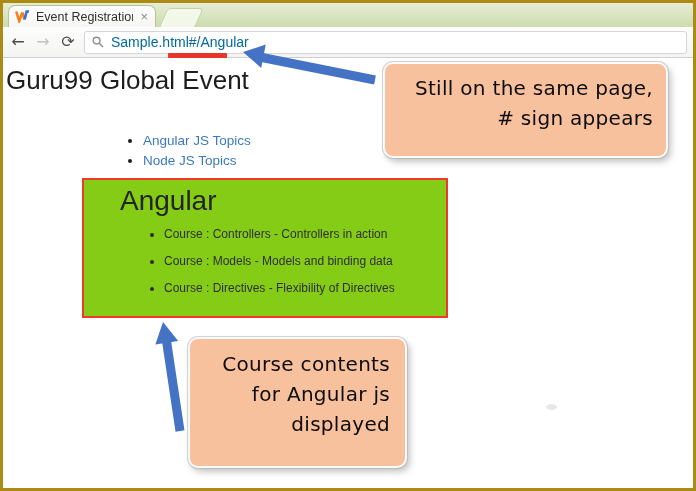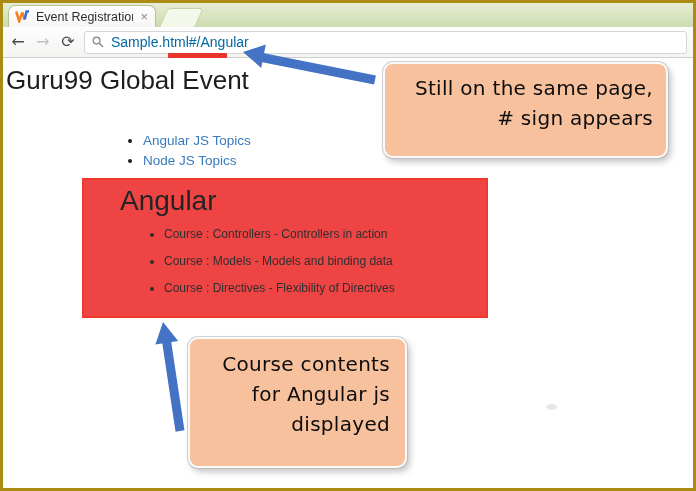--- a/index.html
+++ b/index.html
@@ -29,22 +29,22 @@
   .omnibox{flex:1;height:23px;background:#fff;border:1px solid #d6d6d6;border-radius:3px;
     display:flex;align-items:center;gap:7px;padding:0 7px;box-sizing:border-box;}
   .url-text{font-size:14px;color:#0369a1;}
   
   .content{position:absolute;top:55px;left:0;right:0;bottom:0;background:#fff;}
   .page-title{position:absolute;left:3px;top:62px;margin:0;font-size:26px;font-weight:400;
     color:#1d1d1d;letter-spacing:0;}
   .topics{position:absolute;top:112px;left:10px;margin:16px;padding-left:114px;list-style:disc;}
   .topics li{line-height:20px;font-size:13.5px;color:#1d1d1d;}
   .topics a{color:#3a7abd;text-decoration:none;cursor:pointer;}
-  .red-box{position:absolute;left:79px;top:175px;width:406px;height:140px;
-    border:2px solid #f0392e;box-sizing:border-box;background:#ef4444;}
+  .red-box{position:absolute;left:79px;top:175px;width:366px;height:140px;
+    border:2px solid #f0392e;box-sizing:border-box;background:#84cc16;}
   .red-box h2{margin:5px 0 0 36px;font-size:28px;font-weight:400;color:#242424;}
   .courses{margin:11px 0 0;padding-left:80px;list-style:disc;}
   .courses li{font-size:12px;color:#2f2f2f;margin-bottom:13px;line-height:1.15;}
   
   .callout{position:absolute;background:#f8c19e;border:2px solid #fbfbfb;border-radius:10px;
     box-shadow:0 0 0 1px rgba(175,175,175,.55), 3px 4px 6px rgba(90,90,90,.35);
     box-sizing:border-box;color:#0d0d0d;z-index:4;
     font-family:"DejaVu Sans",sans-serif;font-size:20px;line-height:1.5;letter-spacing:.3px;text-align:right;}
   .callout-top{left:380px;top:59px;width:285px;height:96px;padding:9px 13px;}
   .callout-bottom{left:185px;top:334px;width:219px;height:131px;padding:10px 15px;}

